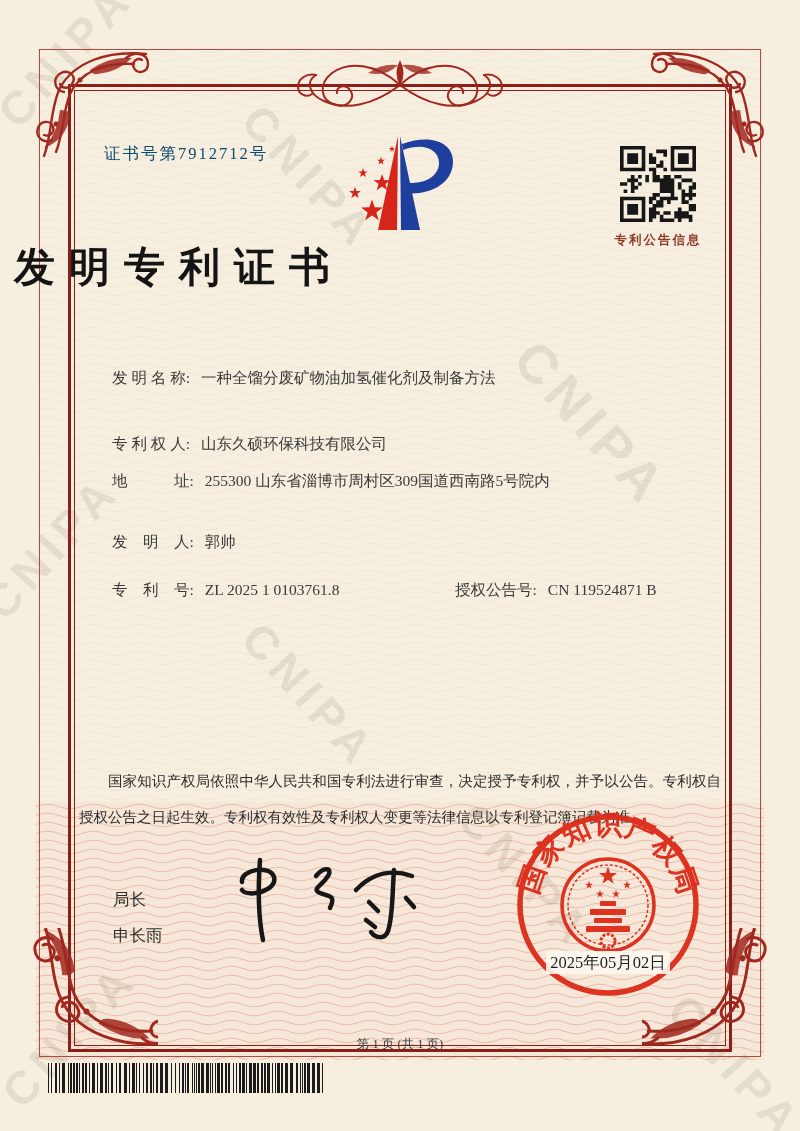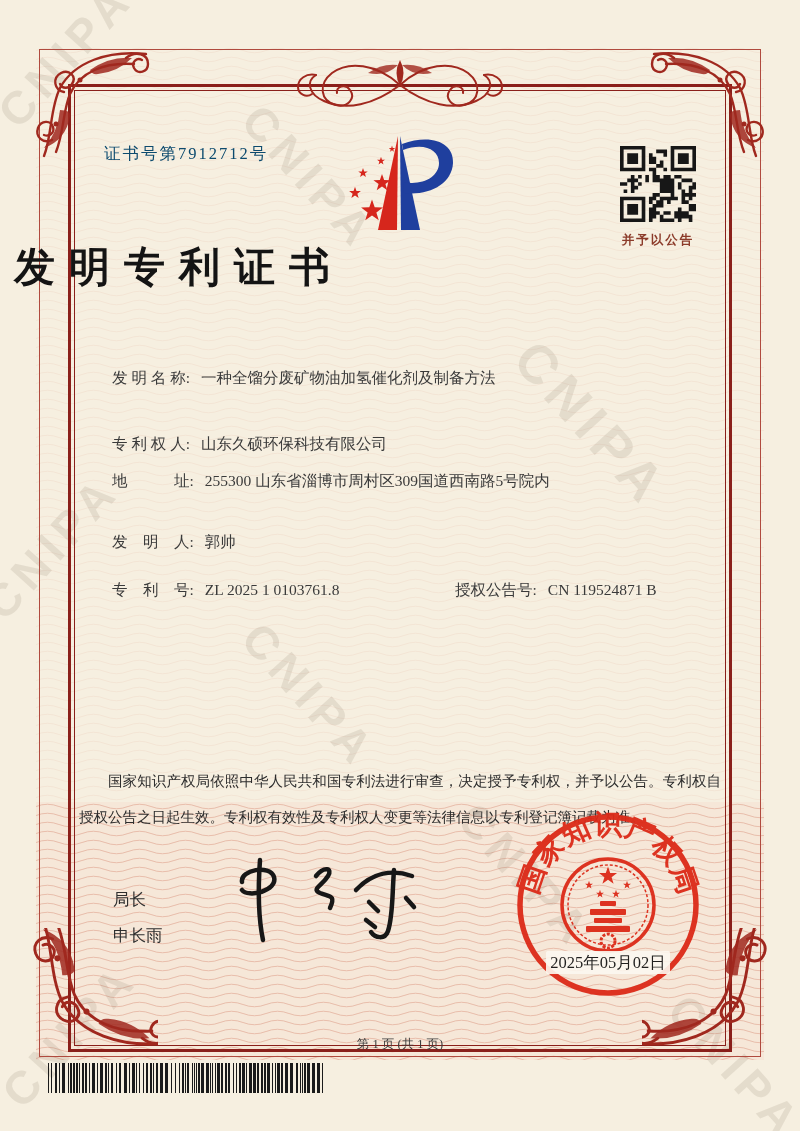--- a/index.html
+++ b/index.html
@@ -128,21 +128,21 @@
       <use href="#star" x="-11" y="-11" width="22" height="22" transform="translate(25,43) scale(0.5)"></use>
       <use href="#star" x="-11" y="-11" width="22" height="22" transform="translate(43,31) scale(0.42)"></use>
       <use href="#star" x="-11" y="-11" width="22" height="22" transform="translate(54,19) scale(0.34)"></use>
     </g>
   </svg>
 
   <div class="qrwrap">
     <svg id="qr" width="76" height="76" viewBox="0 0 21 21">
         <path d="M0,0h7v1h-7z M0,6h7v1h-7z M0,1h1v5h-1z M6,1h1v5h-1z M2,2h3v3h-3zM14,0h7v1h-7z M14,6h7v1h-7z M14,1h1v5h-1z M20,1h1v5h-1z M16,2h3v3h-3zM0,14h7v1h-7z M0,20h7v1h-7z M0,15h1v5h-1z M6,15h1v5h-1z M2,16h3v3h-3zM10,1h1v1h-1zM11,1h1v1h-1zM12,1h1v1h-1zM8,2h1v1h-1zM12,2h1v1h-1zM8,3h1v1h-1zM9,3h1v1h-1zM8,4h1v1h-1zM9,4h1v1h-1zM11,4h1v1h-1zM10,5h1v1h-1zM11,5h1v1h-1zM8,6h1v1h-1zM9,6h1v1h-1zM12,6h1v1h-1zM9,7h1v1h-1zM3,8h1v1h-1zM5,8h1v1h-1zM7,8h1v1h-1zM9,8h1v1h-1zM10,8h1v1h-1zM12,8h1v1h-1zM13,8h1v1h-1zM15,8h1v1h-1zM16,8h1v1h-1zM2,9h1v1h-1zM3,9h1v1h-1zM4,9h1v1h-1zM7,9h1v1h-1zM9,9h1v1h-1zM10,9h1v1h-1zM11,9h1v1h-1zM12,9h1v1h-1zM13,9h1v1h-1zM14,9h1v1h-1zM17,9h1v1h-1zM18,9h1v1h-1zM19,9h1v1h-1zM0,10h1v1h-1zM1,10h1v1h-1zM3,10h1v1h-1zM5,10h1v1h-1zM11,10h1v1h-1zM12,10h1v1h-1zM13,10h1v1h-1zM14,10h1v1h-1zM16,10h1v1h-1zM20,10h1v1h-1zM3,11h1v1h-1zM4,11h1v1h-1zM11,11h1v1h-1zM12,11h1v1h-1zM13,11h1v1h-1zM14,11h1v1h-1zM16,11h1v1h-1zM19,11h1v1h-1zM20,11h1v1h-1zM1,12h1v1h-1zM3,12h1v1h-1zM11,12h1v1h-1zM12,12h1v1h-1zM13,12h1v1h-1zM14,12h1v1h-1zM17,12h1v1h-1zM19,12h1v1h-1zM9,13h1v1h-1zM10,13h1v1h-1zM14,13h1v1h-1zM17,13h1v1h-1zM18,13h1v1h-1zM19,13h1v1h-1zM20,13h1v1h-1zM8,14h1v1h-1zM9,14h1v1h-1zM11,14h1v1h-1zM12,14h1v1h-1zM13,14h1v1h-1zM14,14h1v1h-1zM15,14h1v1h-1zM17,14h1v1h-1zM19,14h1v1h-1zM8,15h1v1h-1zM10,15h1v1h-1zM11,15h1v1h-1zM13,15h1v1h-1zM17,15h1v1h-1zM18,15h1v1h-1zM9,16h1v1h-1zM10,16h1v1h-1zM11,16h1v1h-1zM19,16h1v1h-1zM20,16h1v1h-1zM8,17h1v1h-1zM9,17h1v1h-1zM16,17h1v1h-1zM19,17h1v1h-1zM20,17h1v1h-1zM8,18h1v1h-1zM9,18h1v1h-1zM10,18h1v1h-1zM12,18h1v1h-1zM13,18h1v1h-1zM15,18h1v1h-1zM16,18h1v1h-1zM17,18h1v1h-1zM18,18h1v1h-1zM8,19h1v1h-1zM9,19h1v1h-1zM11,19h1v1h-1zM15,19h1v1h-1zM16,19h1v1h-1zM17,19h1v1h-1zM18,19h1v1h-1zM19,19h1v1h-1zM8,20h1v1h-1zM11,20h1v1h-1zM12,20h1v1h-1zM13,20h1v1h-1zM14,20h1v1h-1zM16,20h1v1h-1zM19,20h1v1h-1z" fill="#171717"></path>
       </svg>
-    <div class="qrcap">并予以公告</div>
+    <div class="qrcap">专利公告信息</div>
   </div>
 
   <div class="title">发明专利证书</div>
 
   <div class="row" style="top:337px">
     <span class="lbl">发 明 名 称:</span><span>一种全馏分废矿物油加氢催化剂及制备方法</span>
   </div>
   <div class="row" style="top:403px">
     <span class="lbl">专 利 权 人:</span><span>山东久硕环保科技有限公司</span>
   </div>

